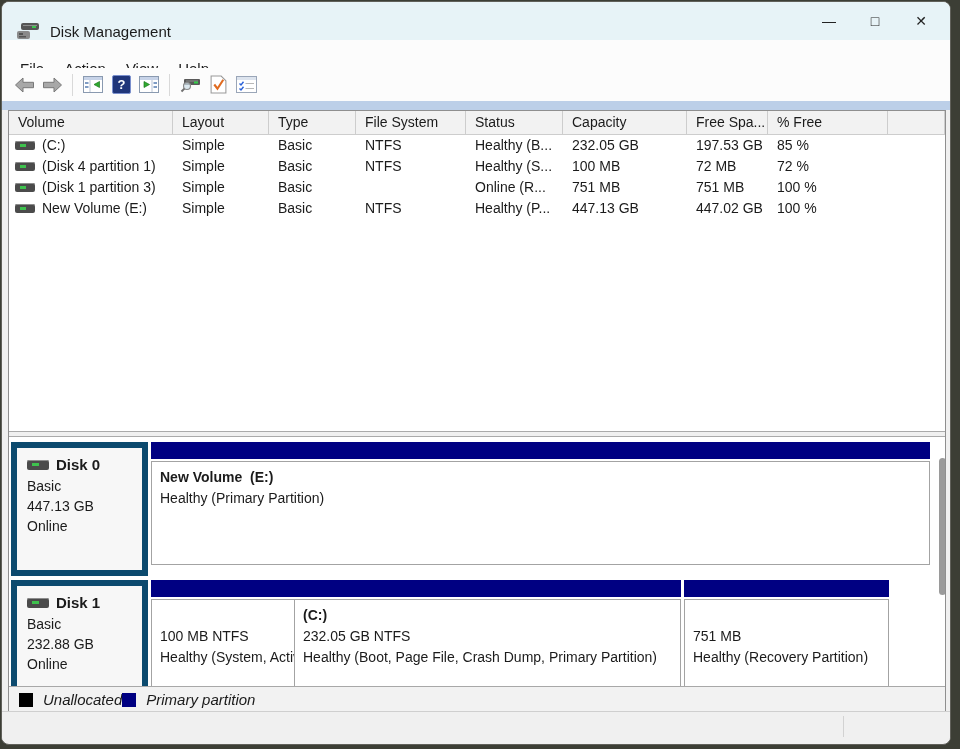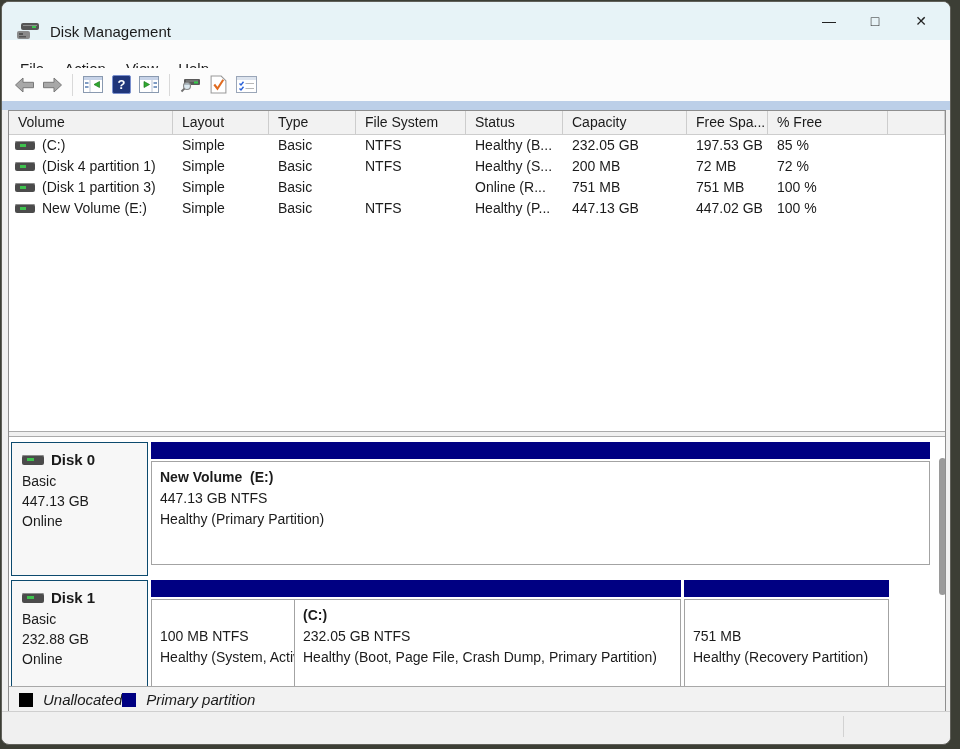--- a/index.html
+++ b/index.html
@@ -47,21 +47,21 @@
   .vol-icon::after { content:""; position:absolute; left:5px; top:3px; width:6px; height:3px; background:#3ec24e; }
 
   
   .splitter { position:absolute; left:0; top:320px; right:0; height:6px; background:#f0f0f0;
               border-top:1px solid #aaa; border-bottom:1px solid #aaa; }
 
   
   .disks-pane { position:absolute; left:0; top:326px; right:0; height:249px; background:#fff; overflow:hidden; }
   .disk-group { position:absolute; left:0; right:0; }
   .disk-panel { position:absolute; left:2px; width:137px; top:0; bottom:auto; background:#f7f7f7;
-                border:1px solid #0c4a6e; padding:8px 0 0 10px; }
+                border:6px solid #0c4a6e; padding:8px 0 0 10px; }
   .disk-panel-title { display:flex; align-items:center; gap:7px; font-size:15px; font-weight:bold; }
   .disk-icon { width:22px; height:10px; background:#4b4b4b; border-radius:2px; position:relative;
                box-shadow:inset 0 1px 0 #8d8d8d; }
   .disk-icon::after { content:""; position:absolute; left:5px; top:3px; width:7px; height:3px; background:#3ec24e; }
   .disk-panel-line { font-size:14px; line-height:20px; }
   .disk-panel-line.first { margin-top:3px; }
   .partition { position:absolute; top:0; }
   .part-bar { height:17px; background:#000082; }
   .part-body { margin-top:2px; background:#fff; border:1px solid #a3a3a3; padding:5px 8px 0;
                overflow:hidden; }
@@ -230,21 +230,21 @@
           </div>
           <div class="lv-row">
             <span class="cell vol">
                 <span class="vol-icon"></span>
                 <span>(Disk 4 partition 1)</span>
               </span>
             <span class="cell">Simple</span>
             <span class="cell">Basic</span>
             <span class="cell">NTFS</span>
             <span class="cell">Healthy (S...</span>
-            <span class="cell">200 MB</span>
+            <span class="cell">100 MB</span>
             <span class="cell">72 MB</span>
             <span class="cell">72 %</span>
             <span class="cell"></span>
           </div>
           <div class="lv-row">
             <span class="cell vol">
                 <span class="vol-icon"></span>
                 <span>(Disk 1 partition 3)</span>
               </span>
             <span class="cell">Simple</span>
@@ -284,21 +284,20 @@
                 <span>Disk 0</span>
               </div>
             <div class="disk-panel-line first">Basic</div>
             <div class="disk-panel-line">447.13 GB</div>
             <div class="disk-panel-line">Online</div>
           </div>
           <div class="partition" style="left:142px; width:779px;">
             <div class="part-bar"></div>
             <div class="part-body" style="height:104px;">
               <div class="part-label">New Volume  (E:)</div>
-              <div class="part-line">447.13 GB NTFS</div>
               <div class="part-line">Healthy (Primary Partition)</div>
             </div>
           </div>
         </div>
 
         <div class="disk-group" style="top:143px; height:106px;">
           <div class="disk-panel" style="height:120px;">
             <div class="disk-panel-title">
                 <span class="disk-icon"></span>
                 <span>Disk 1</span>

